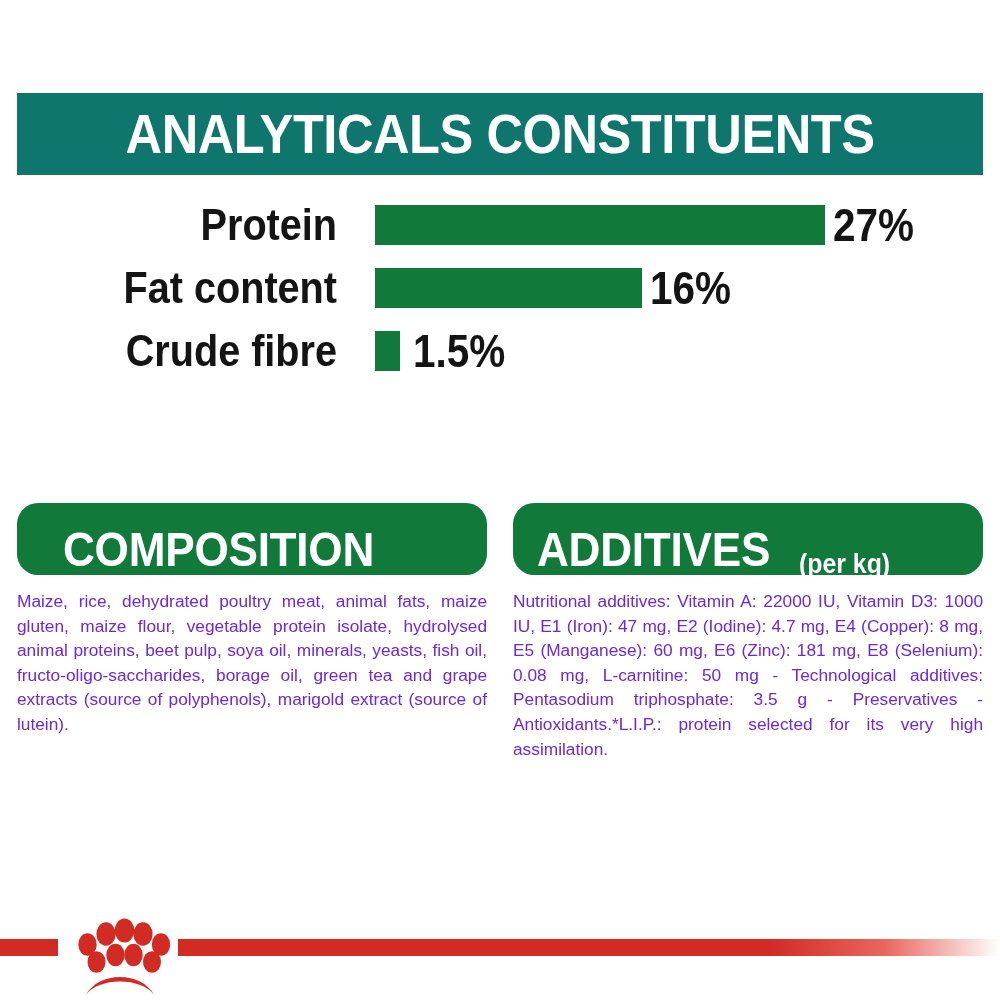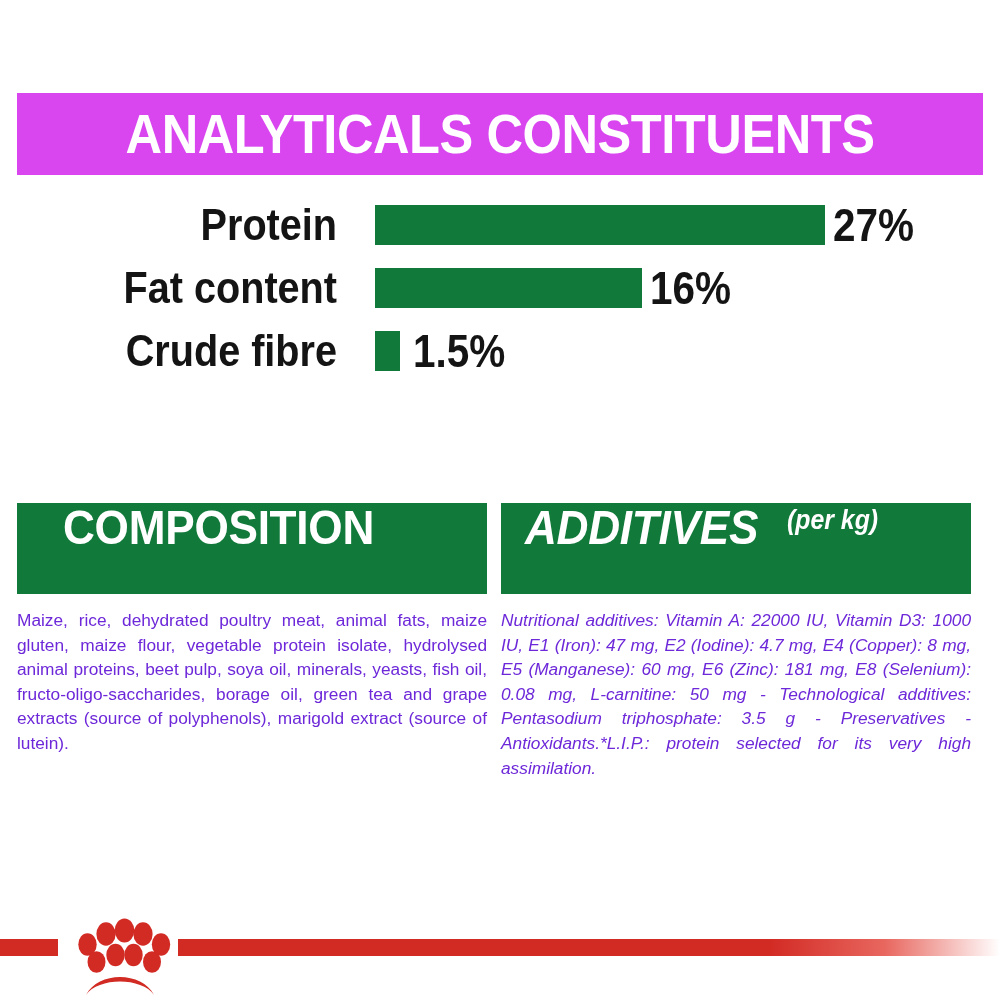--- a/index.html
+++ b/index.html
@@ -16,21 +16,21 @@
   }
 
   .page {
     position: absolute;
     inset: 0;
   }
 
   
   .green-bar {
     position: absolute;
-    background: #d946ef;
+    background: #0f766e;
     display: flex;
     align-items: center;
     overflow: hidden;
   }
   .green-bar .bar-title {
     color: #ffffff;
     font-family: "Liberation Sans Narrow", "Liberation Sans", sans-serif;
     font-weight: bold;
     letter-spacing: -0.5px;
     white-space: nowrap;
@@ -101,29 +101,30 @@
     transform: scaleX(0.88);
     transform-origin: left center;
   }
 
   
   .panel {
     position: absolute;
     top: 503px;
   }
   #composition-panel { left: 17px; width: 470px; }
-  #additives-panel   { left: 501px; width: 470px; font-style: italic; }
+  #additives-panel   { left: 513px; width: 470px; }
 
   .panel-header {
     position: relative;
-    height: 91px;
+    height: 72px;
     background: #11793A;
     display: flex;
-    align-items: flex-start;
+    align-items: flex-end;
     overflow: hidden;
+    border-radius: 21px;
   }
   .panel-header .panel-title {
     color: #ffffff;
     font-family: "Liberation Sans Narrow", "Liberation Sans", sans-serif;
     font-weight: bold;
     font-size: 48px;
     line-height: 50px;
     white-space: nowrap;
     margin-left: 46px;
     letter-spacing: -0.3px;

